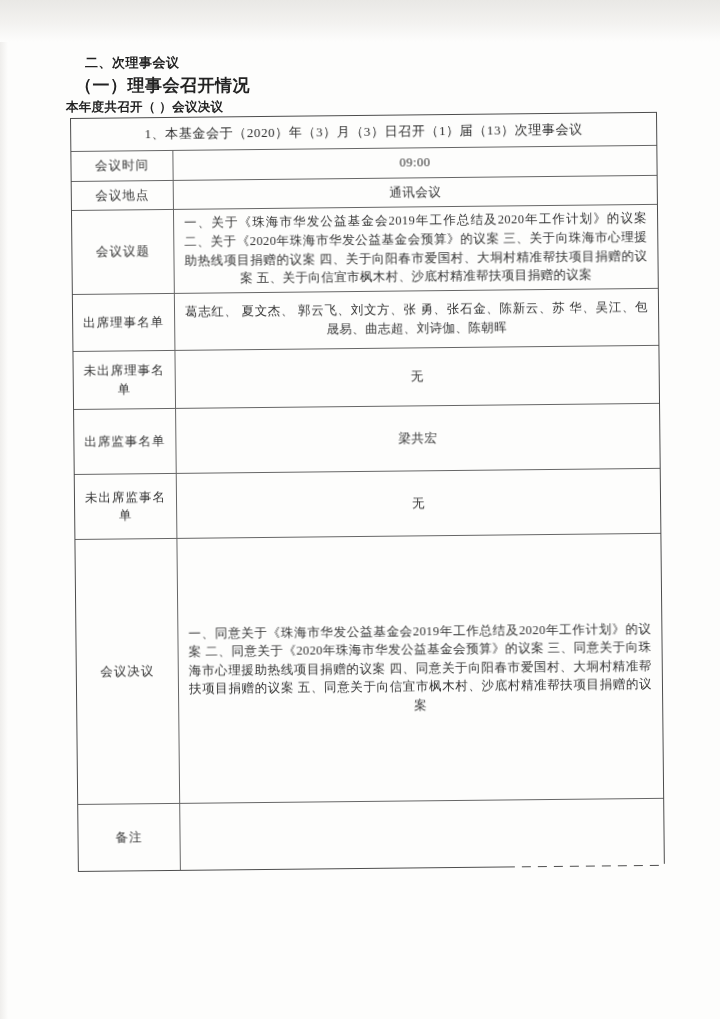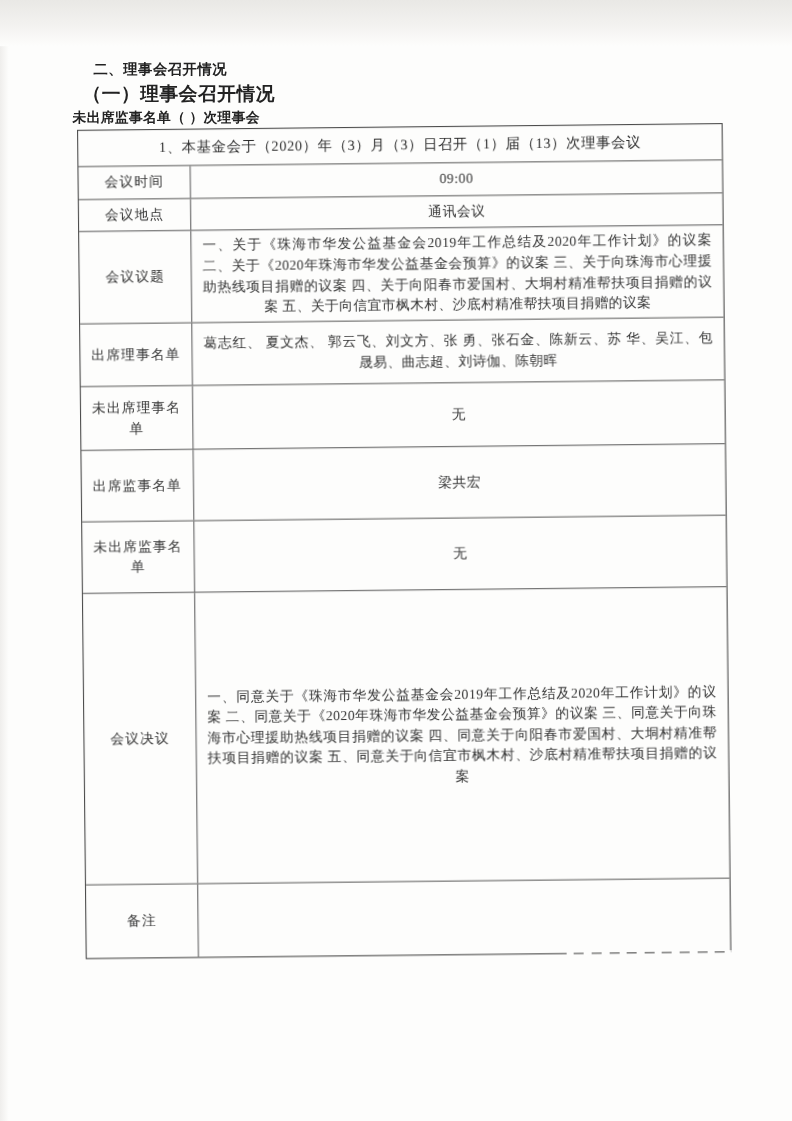--- a/index.html
+++ b/index.html
@@ -69,23 +69,23 @@
     background:repeating-linear-gradient(90deg,#fdfdfc 0 7px,transparent 7px 16px);
   }
 </style>
 </head>
 <body>
 
 <div class="scan-band"></div>
 <div class="scan-edge-left"></div>
 
 <div class="headings">
-  <div class="h-section">二、理事会召开情况</div>
+  <div class="h-section">二、次理事会议</div>
   <div class="h-subsection">（一）理事会召开情况</div>
-  <div class="h-summary">未出席监事名单（ ）次理事会</div>
+  <div class="h-summary">本年度共召开（ ）会议决议</div>
 </div>
 
 <div class="tbl">
 
   <div class="trow rh-title">
     <div class="cell-title">1、本基金会于（2020）年（3）月（3）日召开（1）届（13）次理事会议</div>
   </div>
 
   <div class="trow rh-time">
     <div class="cell-label">会议时间</div>

